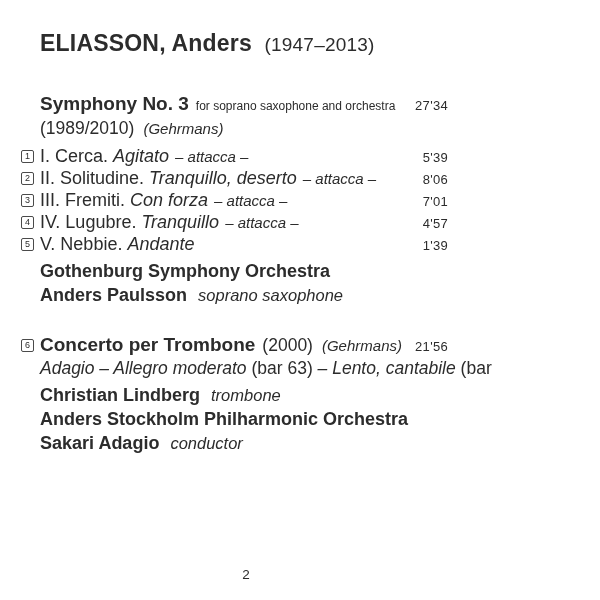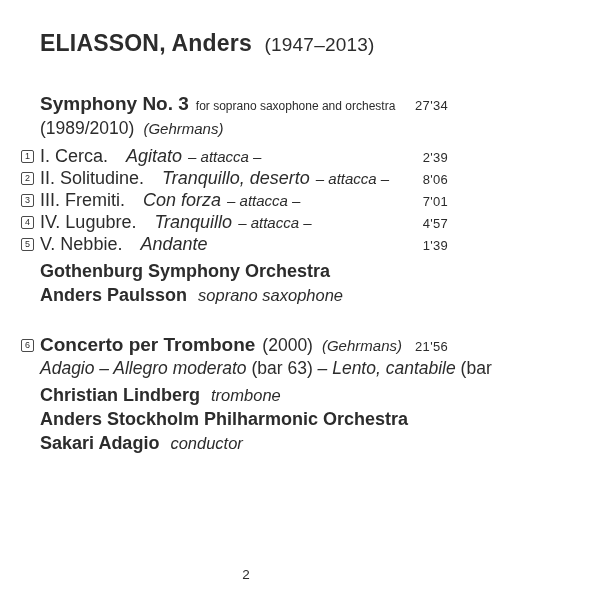--- a/index.html
+++ b/index.html
@@ -68,21 +68,21 @@
     height: 13px;
     border: 1px solid #4a4a4a;
     border-radius: 2px;
     font-size: 9px;
     line-height: 11px;
     text-align: center;
     font-weight: normal;
     color: #2c2c2c;
   }
   .mv-name { font-style: normal; }
-  .mv-tempo { font-style: italic; margin-left: 18px; }
+  .mv-tempo { font-style: italic; margin-left: 5px; }
   .attacca { font-style: italic; font-size: 15px; margin-left: 6px; text-align: right; }
 
   
   .performers { margin-top: 3px; }
   .performer-row { font-size: 18px; line-height: 24px; white-space: nowrap; }
   .performer-name { font-weight: bold; }
   .performer-role { font-style: italic; font-size: 16.5px; font-weight: normal; margin-left: 6px; }
 
   
   .work2 { margin-top: 27px; }
@@ -126,21 +126,21 @@
     <div class="work-subline">
       <span class="work-year" style="margin-left:0">(1989/2010)</span>
       <span class="publisher">(Gehrmans)</span>
     </div>
 
     <div class="track-row">
       <span class="track-box">1</span>
       <span class="mv-name">I. Cerca.</span>
       <span class="mv-tempo">Agitato</span>
       <span class="attacca">– attacca –</span>
-      <span class="duration">2'39</span>
+      <span class="duration">5'39</span>
     </div>
     <div class="track-row">
       <span class="track-box">2</span>
       <span class="mv-name">II. Solitudine.</span>
       <span class="mv-tempo">Tranquillo, deserto</span>
       <span class="attacca">– attacca –</span>
       <span class="duration">8'06</span>
     </div>
     <div class="track-row">
       <span class="track-box">3</span>

